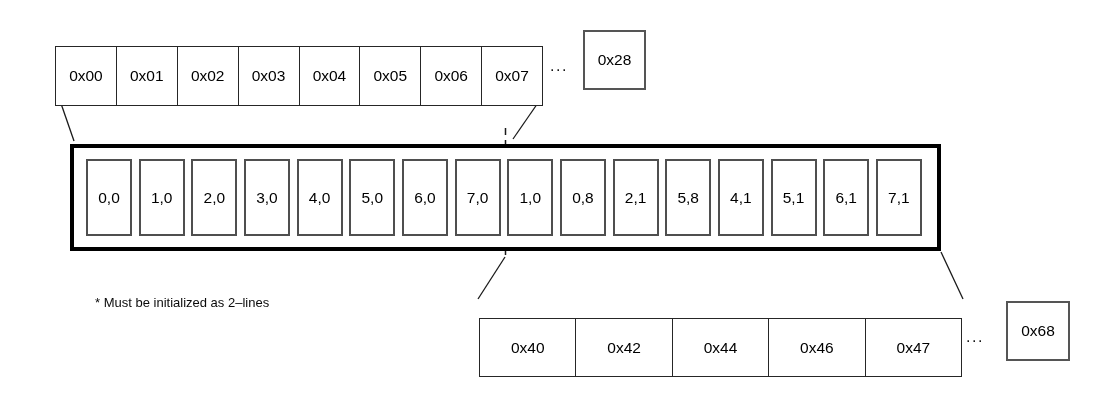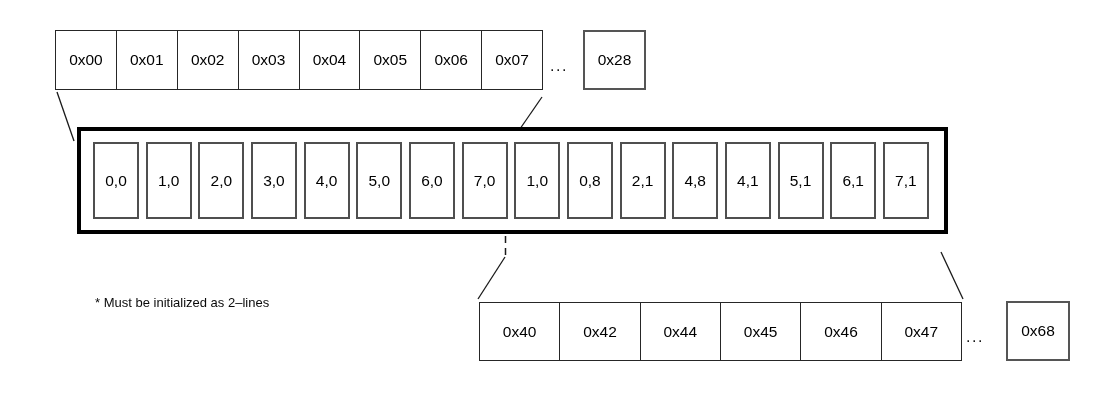--- a/index.html
+++ b/index.html
@@ -25,20 +25,21 @@
     pointer-events: none;
   }
 
   
   .mrow {
     position: absolute;
     display: flex;
     border: 1.7px solid #262626;
     box-sizing: border-box;
     background: #ffffff;
+    margin-top: 16px;
   }
   .mrow .mcell {
     flex: 1;
     display: flex;
     align-items: center;
     justify-content: center;
     font-size: 15.5px;
     border-left: 1.7px solid #262626;
   }
   .mrow .mcell:first-child { border-left: none; }
@@ -65,30 +66,29 @@
     font-size: 16px;
     letter-spacing: 1.5px;
     color: #111111;
   }
   #ell-top    { left: 550px; top: 57px; }
   #ell-bottom { left: 966px; top: 328px; }
 
   
   #cachebox {
     position: absolute;
-    left: 70px; top: 127px;
+    left: 70px; top: 144px;
     width: 871px; height: 107px;
     border: 4px solid #000000;
     box-sizing: border-box;
     background: #ffffff;
     display: flex;
     justify-content: space-between;
     align-items: center;
     padding: 0 15px 0 12px;
-    margin-left: 7px;
   }
   .ccell {
     width: 46px;
     height: 77px;
     border: 2px solid #4f4f4f;
     box-sizing: border-box;
     display: flex;
     align-items: center;
     justify-content: center;
     font-size: 15.5px;
@@ -135,33 +135,32 @@
     <div class="ccell">1,0</div>
     <div class="ccell">2,0</div>
     <div class="ccell">3,0</div>
     <div class="ccell">4,0</div>
     <div class="ccell">5,0</div>
     <div class="ccell">6,0</div>
     <div class="ccell">7,0</div>
     <div class="ccell">1,0</div>
     <div class="ccell">0,8</div>
     <div class="ccell">2,1</div>
-    <div class="ccell">4,8</div>
+    <div class="ccell">5,8</div>
     <div class="ccell">4,1</div>
     <div class="ccell">5,1</div>
     <div class="ccell">6,1</div>
     <div class="ccell">7,1</div>
   </div>
 
   <div id="footnote">* Must be initialized as 2–lines</div>
 
   <div id="row-bottom" class="mrow">
     <div class="mcell">0x40</div>
     <div class="mcell">0x42</div>
     <div class="mcell">0x44</div>
-    <div class="mcell">0x45</div>
     <div class="mcell">0x46</div>
     <div class="mcell">0x47</div>
   </div>
   <div id="ell-bottom" class="ellipsis">...</div>
   <div id="box68" class="lonebox">0x68</div>
 
 </div>
 
 </body></html>

